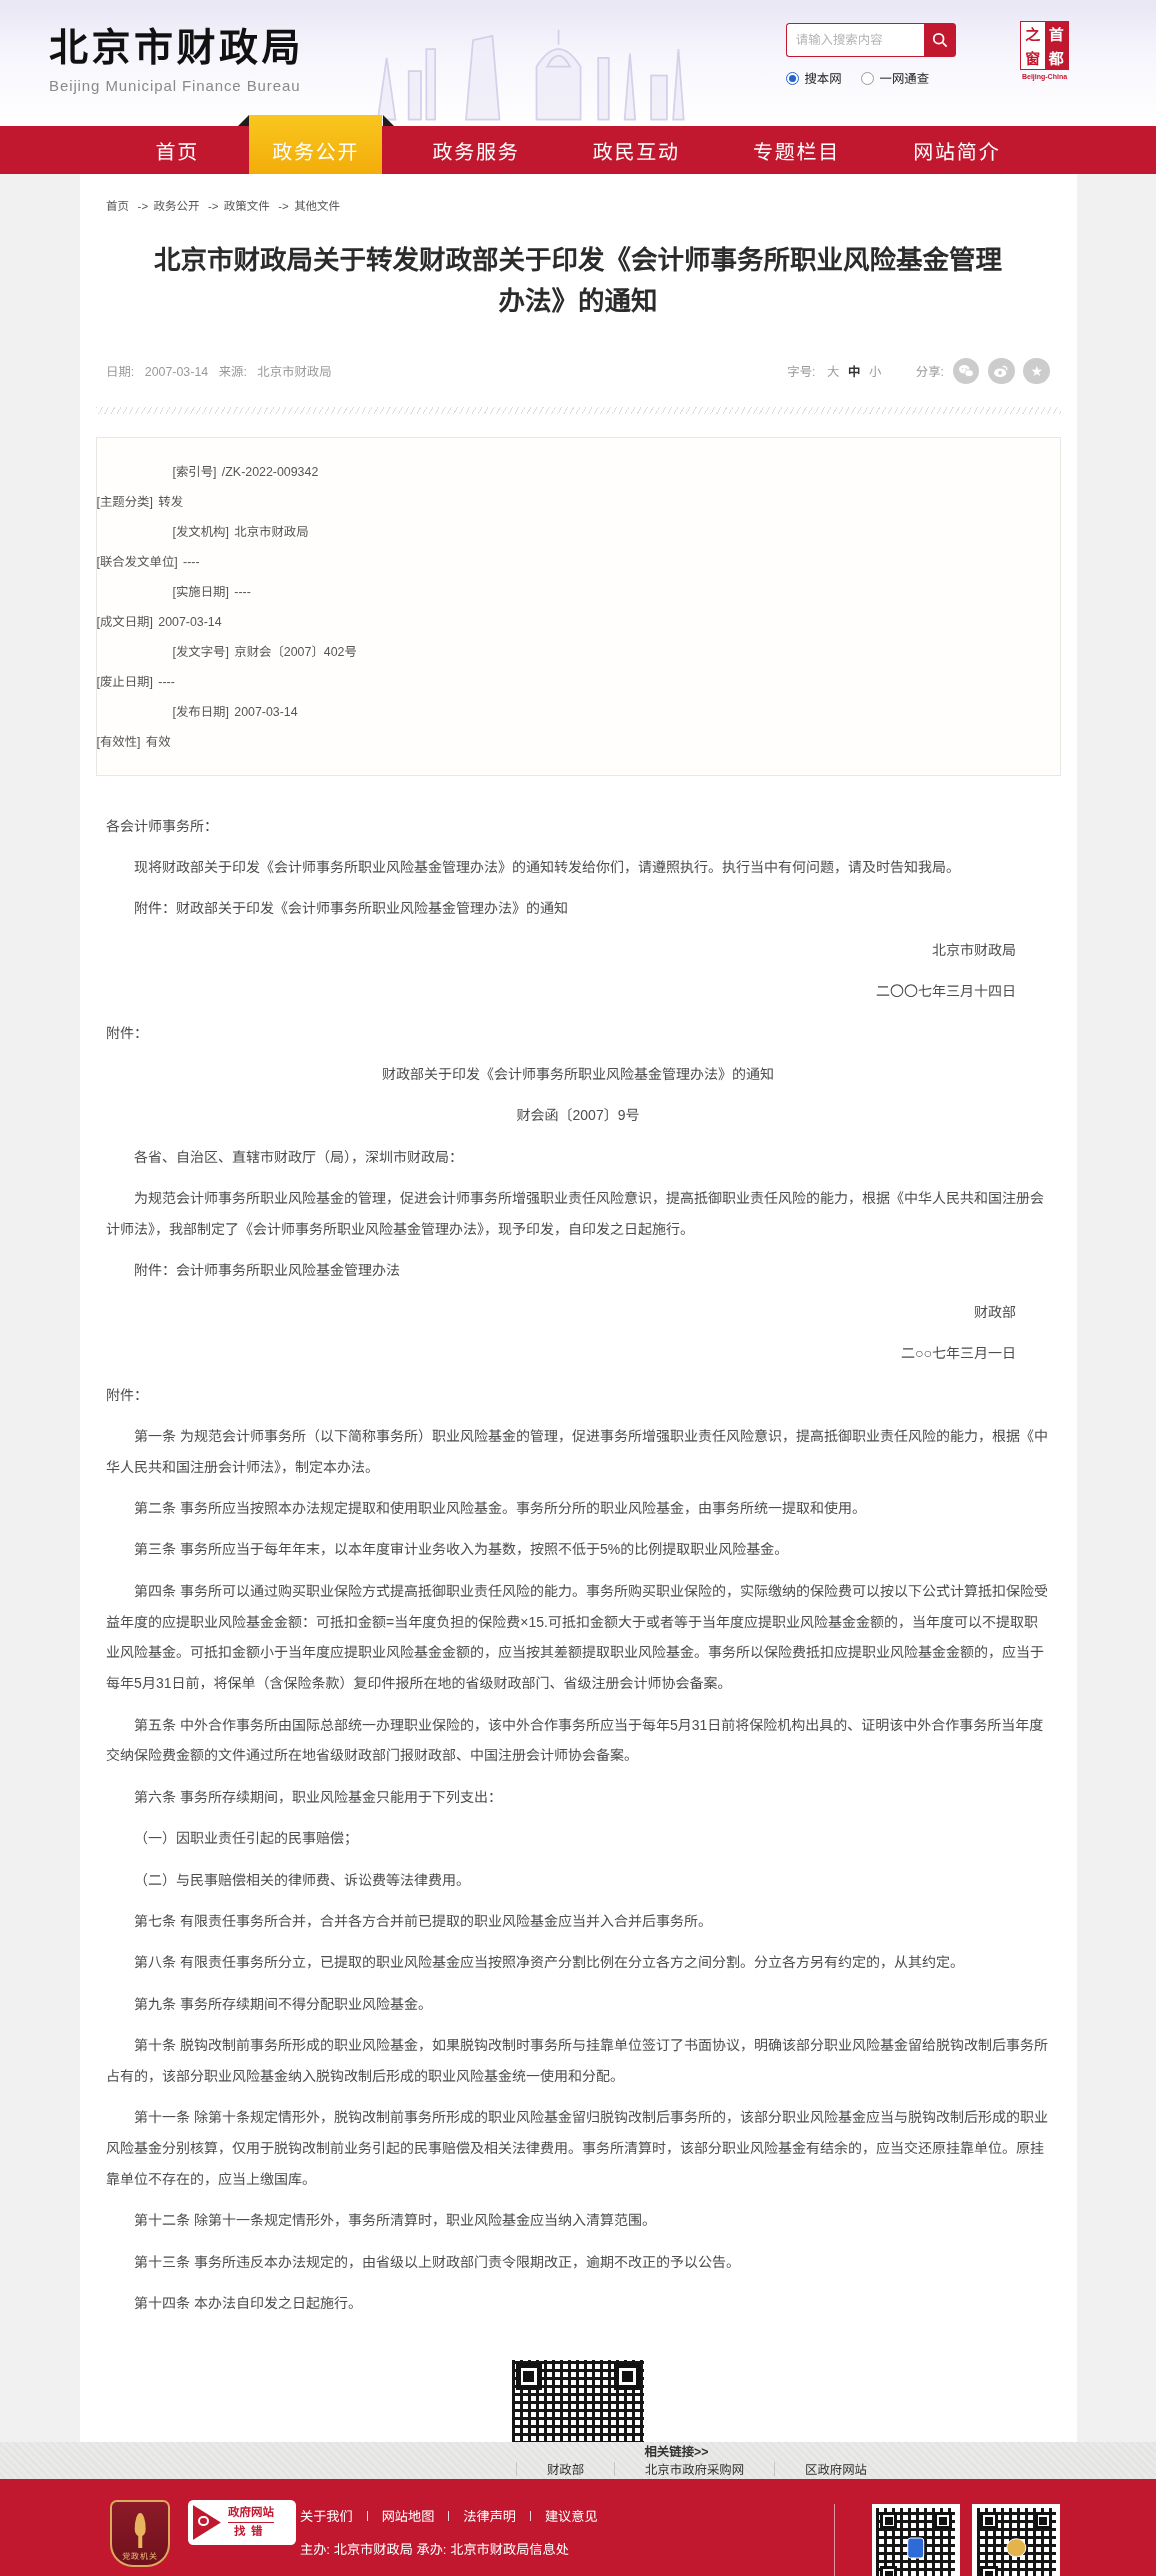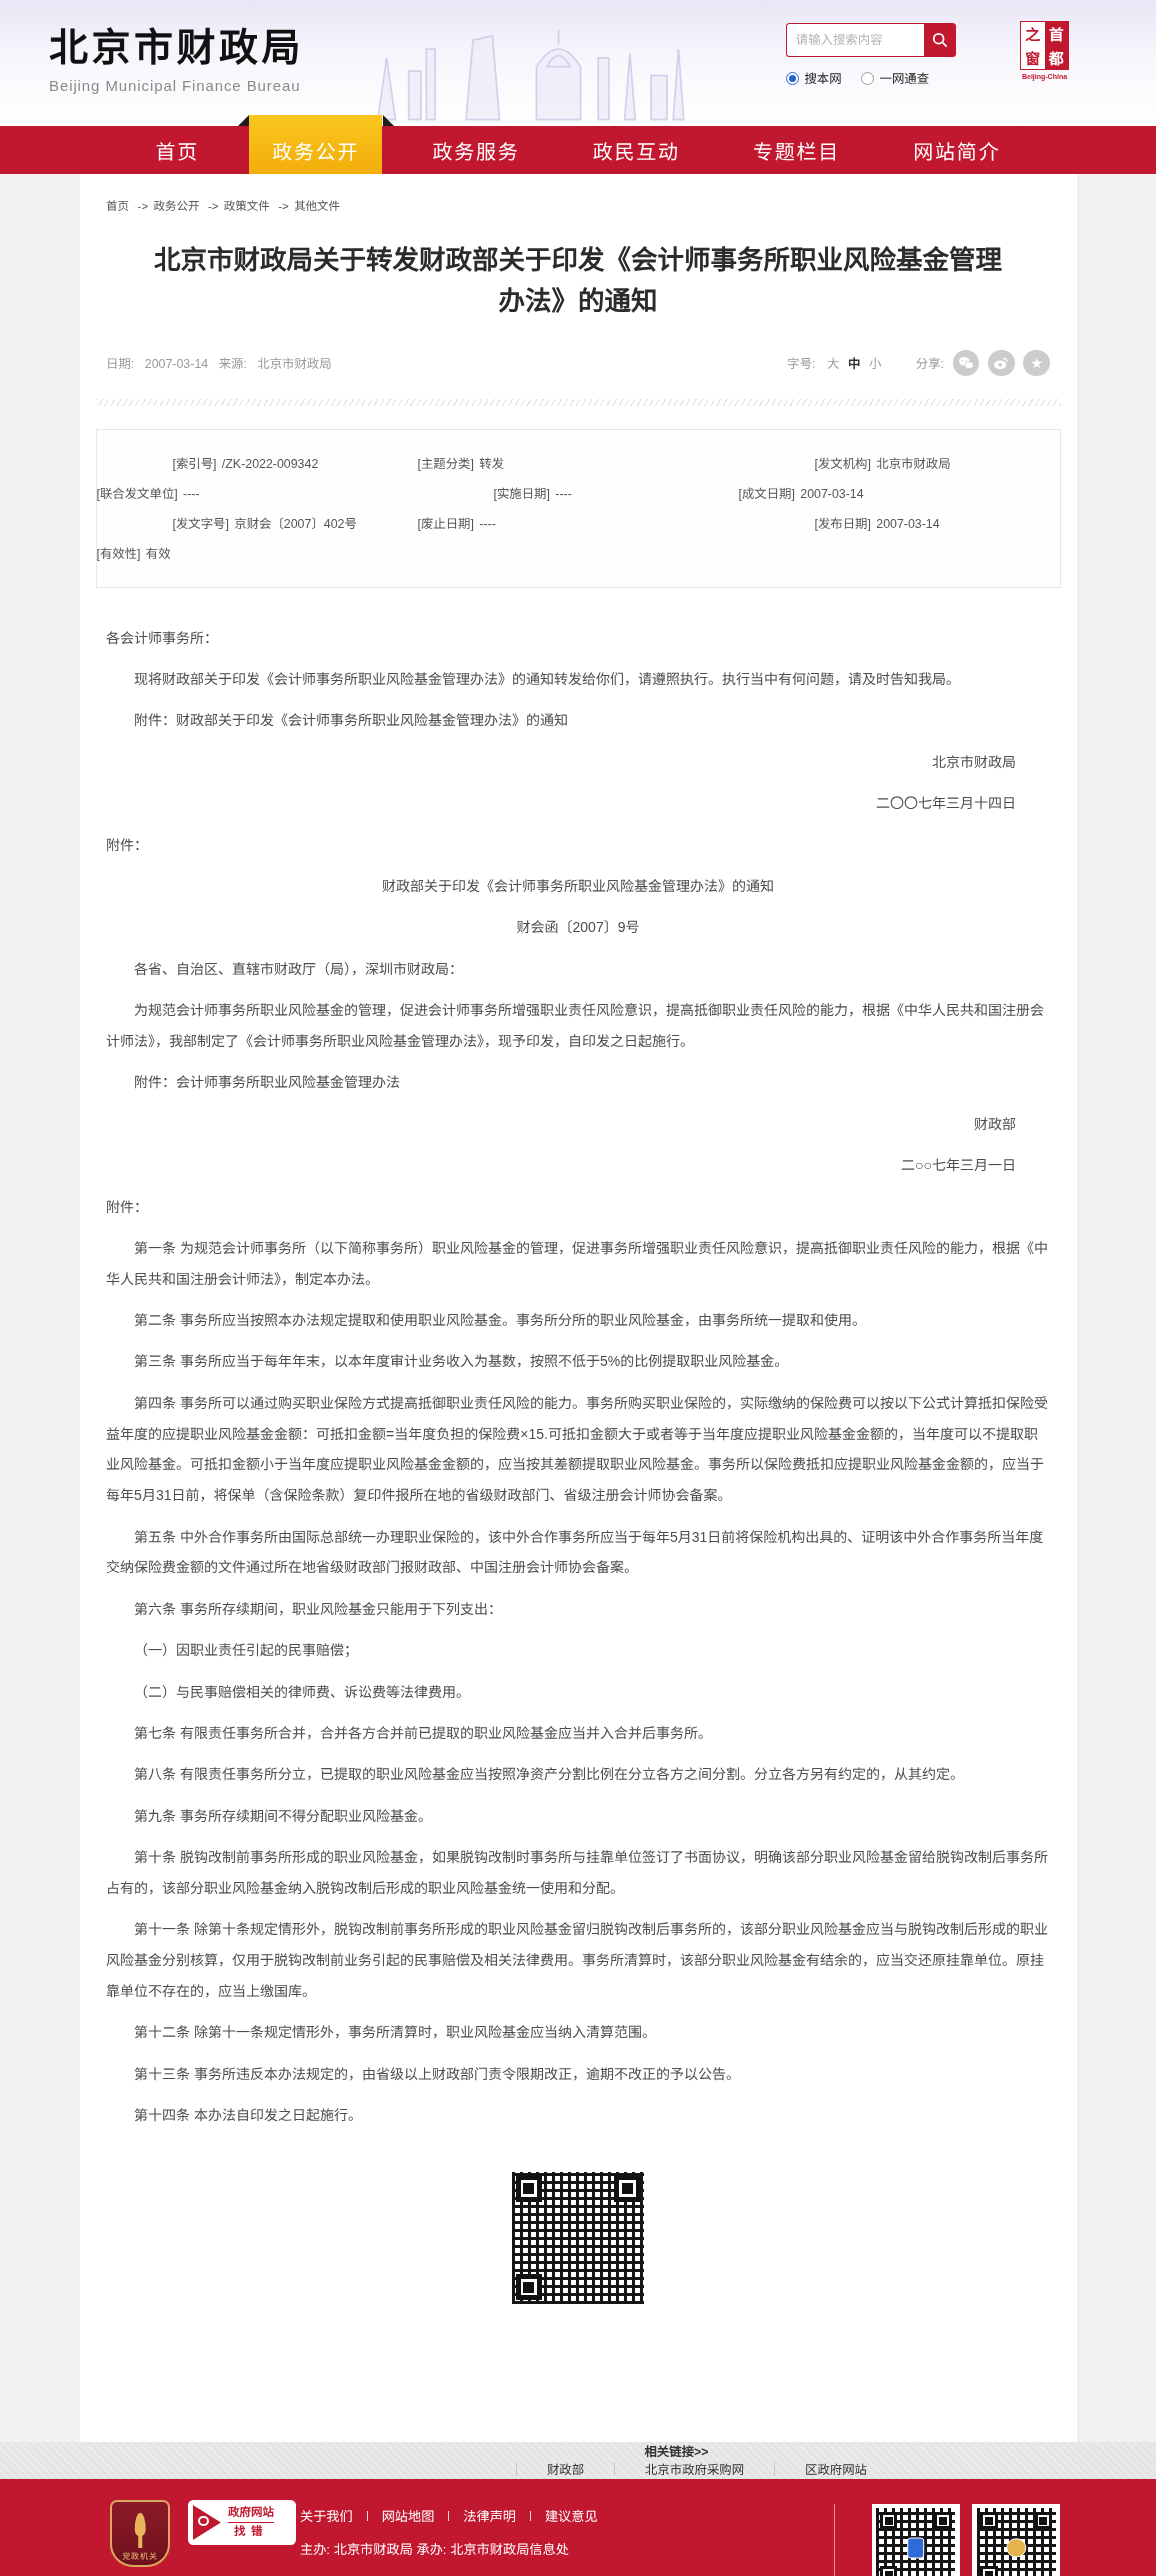--- a/index.html
+++ b/index.html
@@ -73,42 +73,42 @@
   }
   .breadcrumb { padding-top:23px; font-size:11.5px; color:#555; }
   .bc-sep { margin:0 5.3px; color:#555; }
   .bc-item { color:#555; cursor:pointer; text-decoration:none; }
 
   .article-title {
     margin:26.5px auto 0; width:865px; text-align:center;
     font-size:26.5px; font-weight:bold; color:#2b2b2b; line-height:1.55;
   }
   .info-row {
-    margin-top:28px; padding:0 10.6px; display:flex; justify-content:space-between; align-items:center;
+    margin-top:36px; padding:0 10.6px; display:flex; justify-content:space-between; align-items:center;
     font-size:12.4px; color:#9a9a9a;
   }
   .info-left span { margin-right:7px; }
   .info-right { display:flex; align-items:center; gap:8.8px; }
   .fs-opt { color:#9a9a9a; cursor:pointer; margin:0 2.6px; }
   .fs-opt[data-sel="true"] { color:#333; font-weight:bold; }
   .share-label { margin-left:23px; }
   .share-ic {
     width:26.5px; height:26.5px; border-radius:50%; background:#ccc; display:inline-flex;
     align-items:center; justify-content:center; cursor:pointer; color:#fff;
   }
   .ic-qzone::before { content:"★"; font-size:14px; color:#fff; }
 
   .hatch {
     margin:23px 0 0; height:7px;
     background:repeating-linear-gradient(120deg,#dcdcdc 0 0.9px, transparent 0.9px 5.3px);
   }
 
   .meta-box {
     margin:23px 0 0; border:0.9px solid #e7e7e4; background:#fffefd;
-    padding:25px 0 23px; display:grid; grid-template-columns:1fr 1fr 1fr; row-gap:11.5px;
+    padding:25px 0 23px; display:grid; grid-template-columns:1fr; row-gap:11.5px;
     font-size:12.4px; color:#555;
   }
   .meta-cell { line-height:18.5px; }
   .meta-cell:nth-child(odd) { padding-left:76px; }
   .meta-label { margin-right:5.3px; }
 
   .doc-body { padding:35px 10.6px 0; font-size:14px; color:#4d4d4d; }
   .doc-p { margin:0 0 10.6px; line-height:2.2; }
   .doc-p[data-pstyle="indent"] { text-indent:2em; }
   .doc-p[data-pstyle="right"] { text-align:right; padding-right:34px; }

